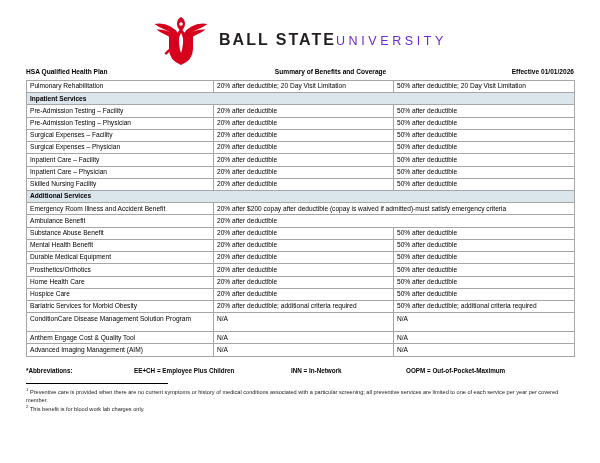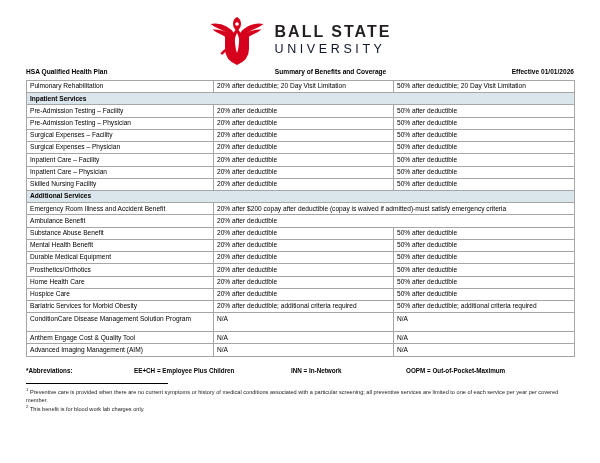--- a/index.html
+++ b/index.html
@@ -27,35 +27,35 @@
     box-sizing: border-box;
   }
   .logo-mark {
     width: 56px;
     height: 52px;
     flex: 0 0 auto;
     display: block;
   }
   .logo-words {
     display: flex;
-    flex-direction: column;
+    flex-direction: row;
     justify-content: center;
     line-height: 1;
   }
   .logo-line1 {
     font-size: 16px;
     font-weight: bold;
     letter-spacing: 2.0px;
     color: #231f20;
   }
   .logo-line2 {
     font-size: 12.5px;
     font-weight: normal;
     letter-spacing: 3.6px;
-    color: #0f172a;
+    color: #6d28d9;
     margin-top: 3px;
   }
 
   
   .running-head {
     display: flex;
     justify-content: space-between;
     align-items: baseline;
     font-size: 6.6px;
     font-weight: bold;

